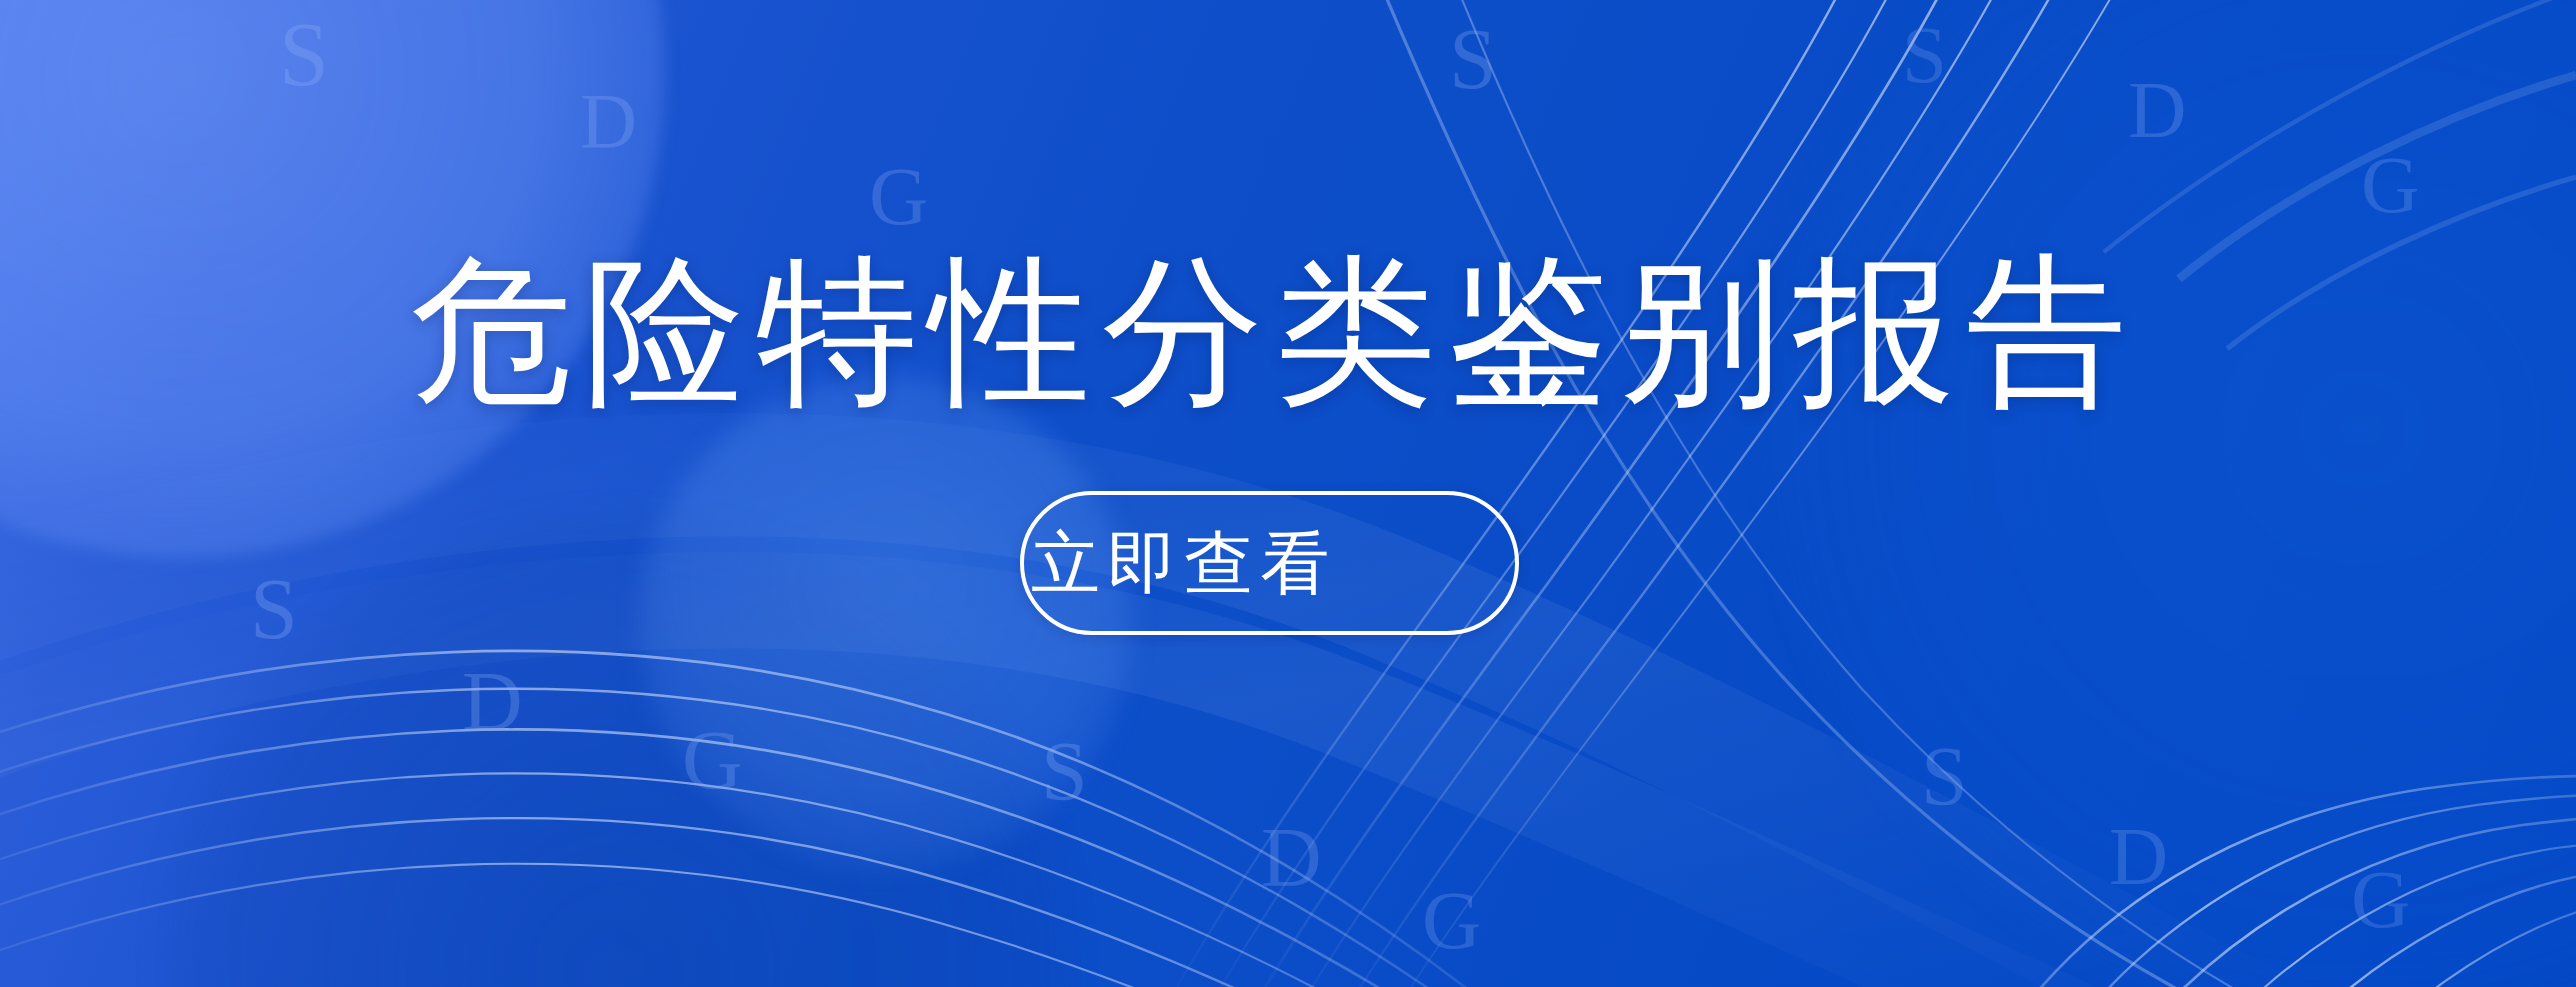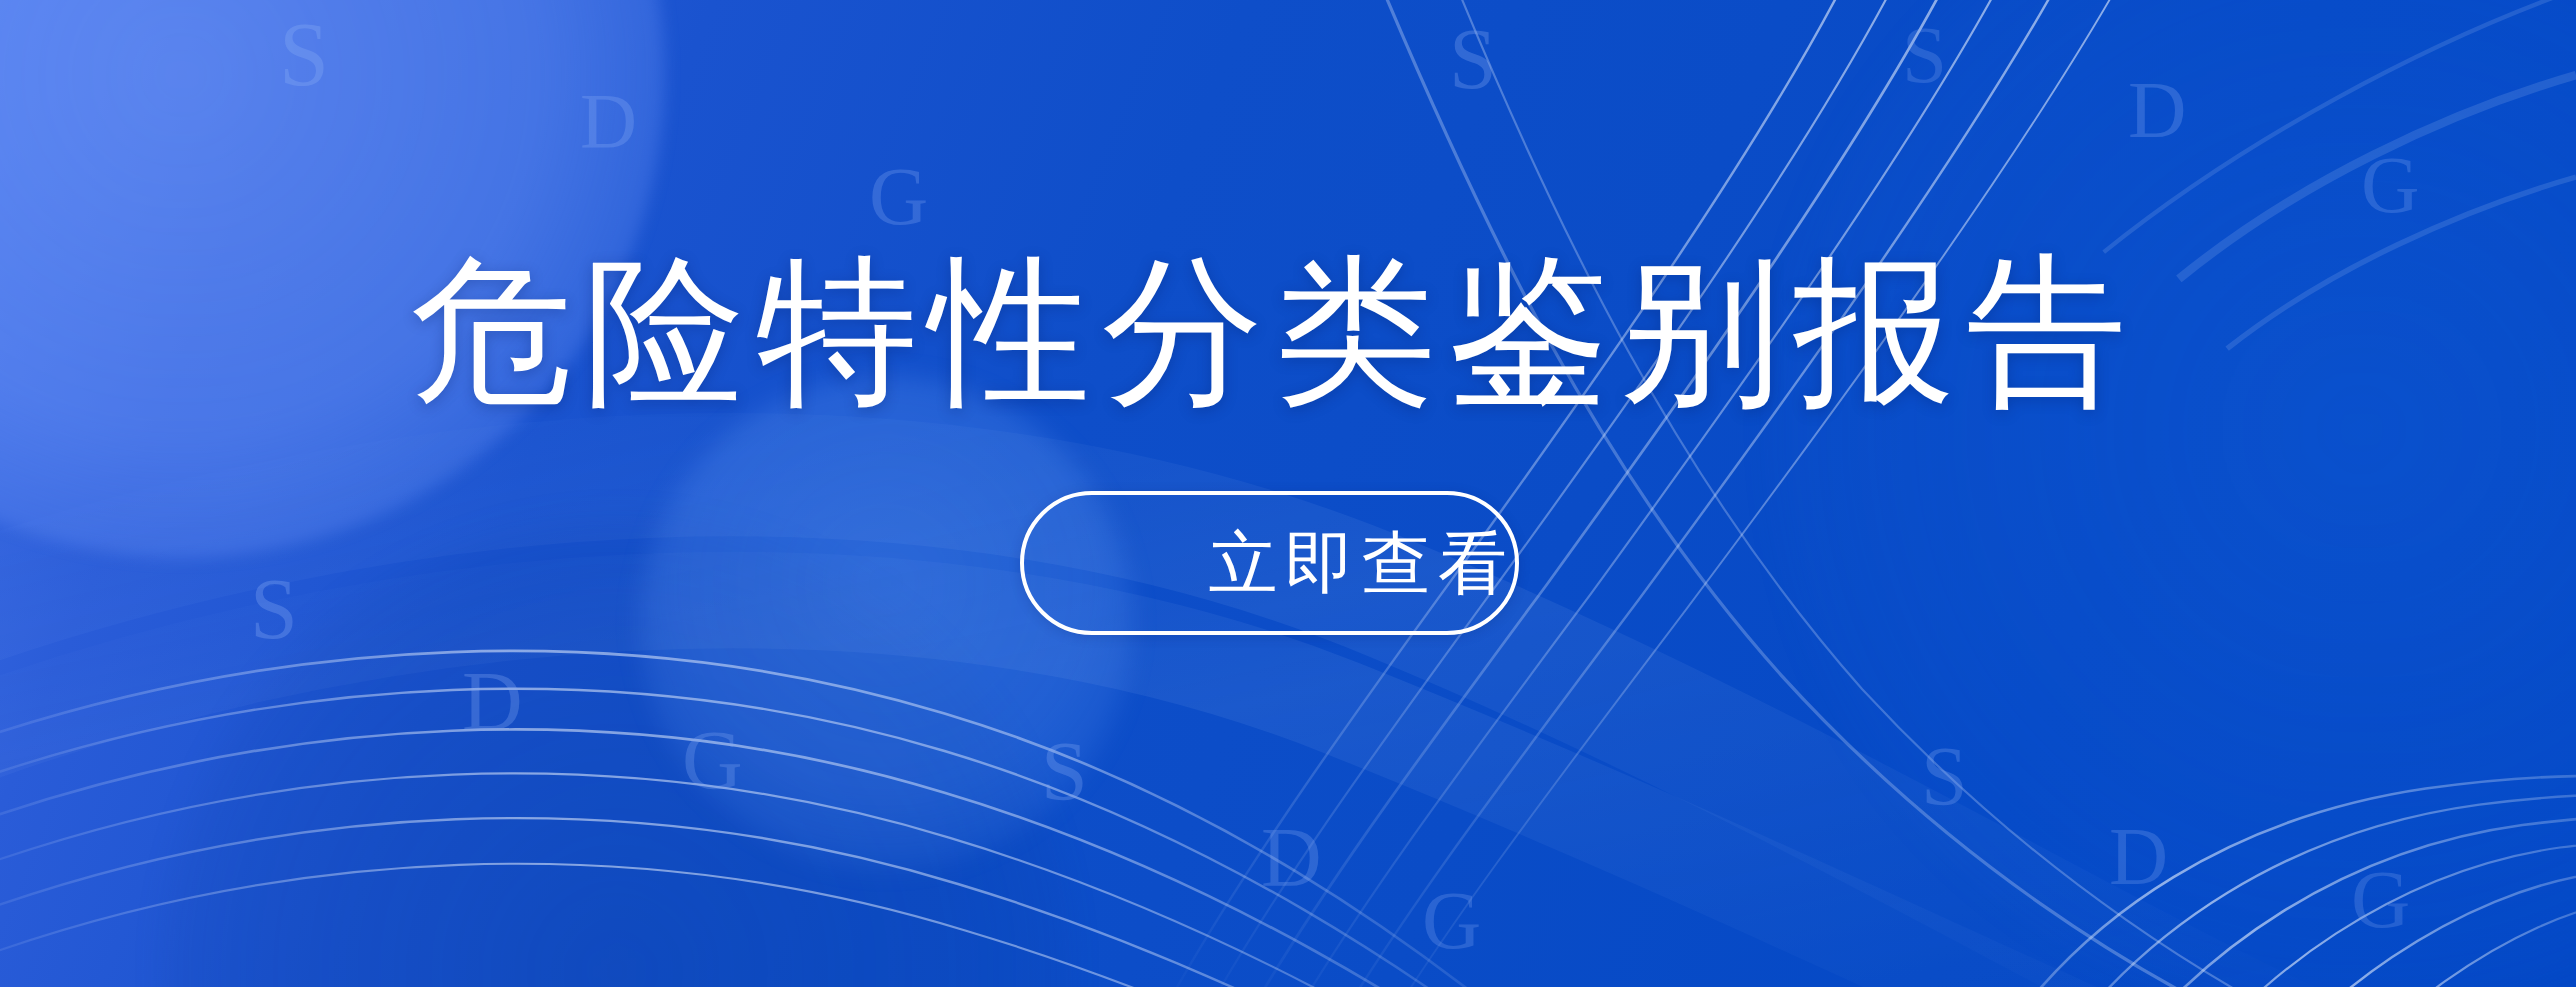--- a/index.html
+++ b/index.html
@@ -110,21 +110,21 @@
     font-family: "Liberation Sans", "DejaVu Sans", sans-serif;
   }
   #cta-button {
     margin-top: 79px;
     width: 499px;
     height: 144px;
     border: 4.8px solid #ffffff;
     border-radius: 72px;
     display: flex;
     align-items: center;
-    justify-content: flex-end;
+    justify-content: flex-start;
     box-sizing: border-box;
     background: transparent;
     box-shadow: 0 2.1px 11.8px rgba(2,30,100,0.18);
   }
   #cta-label {
     font-size: 69px;
     line-height: 1;
     letter-spacing: 7.5px;
     text-indent: 7.5px;
     color: #ffffff;

